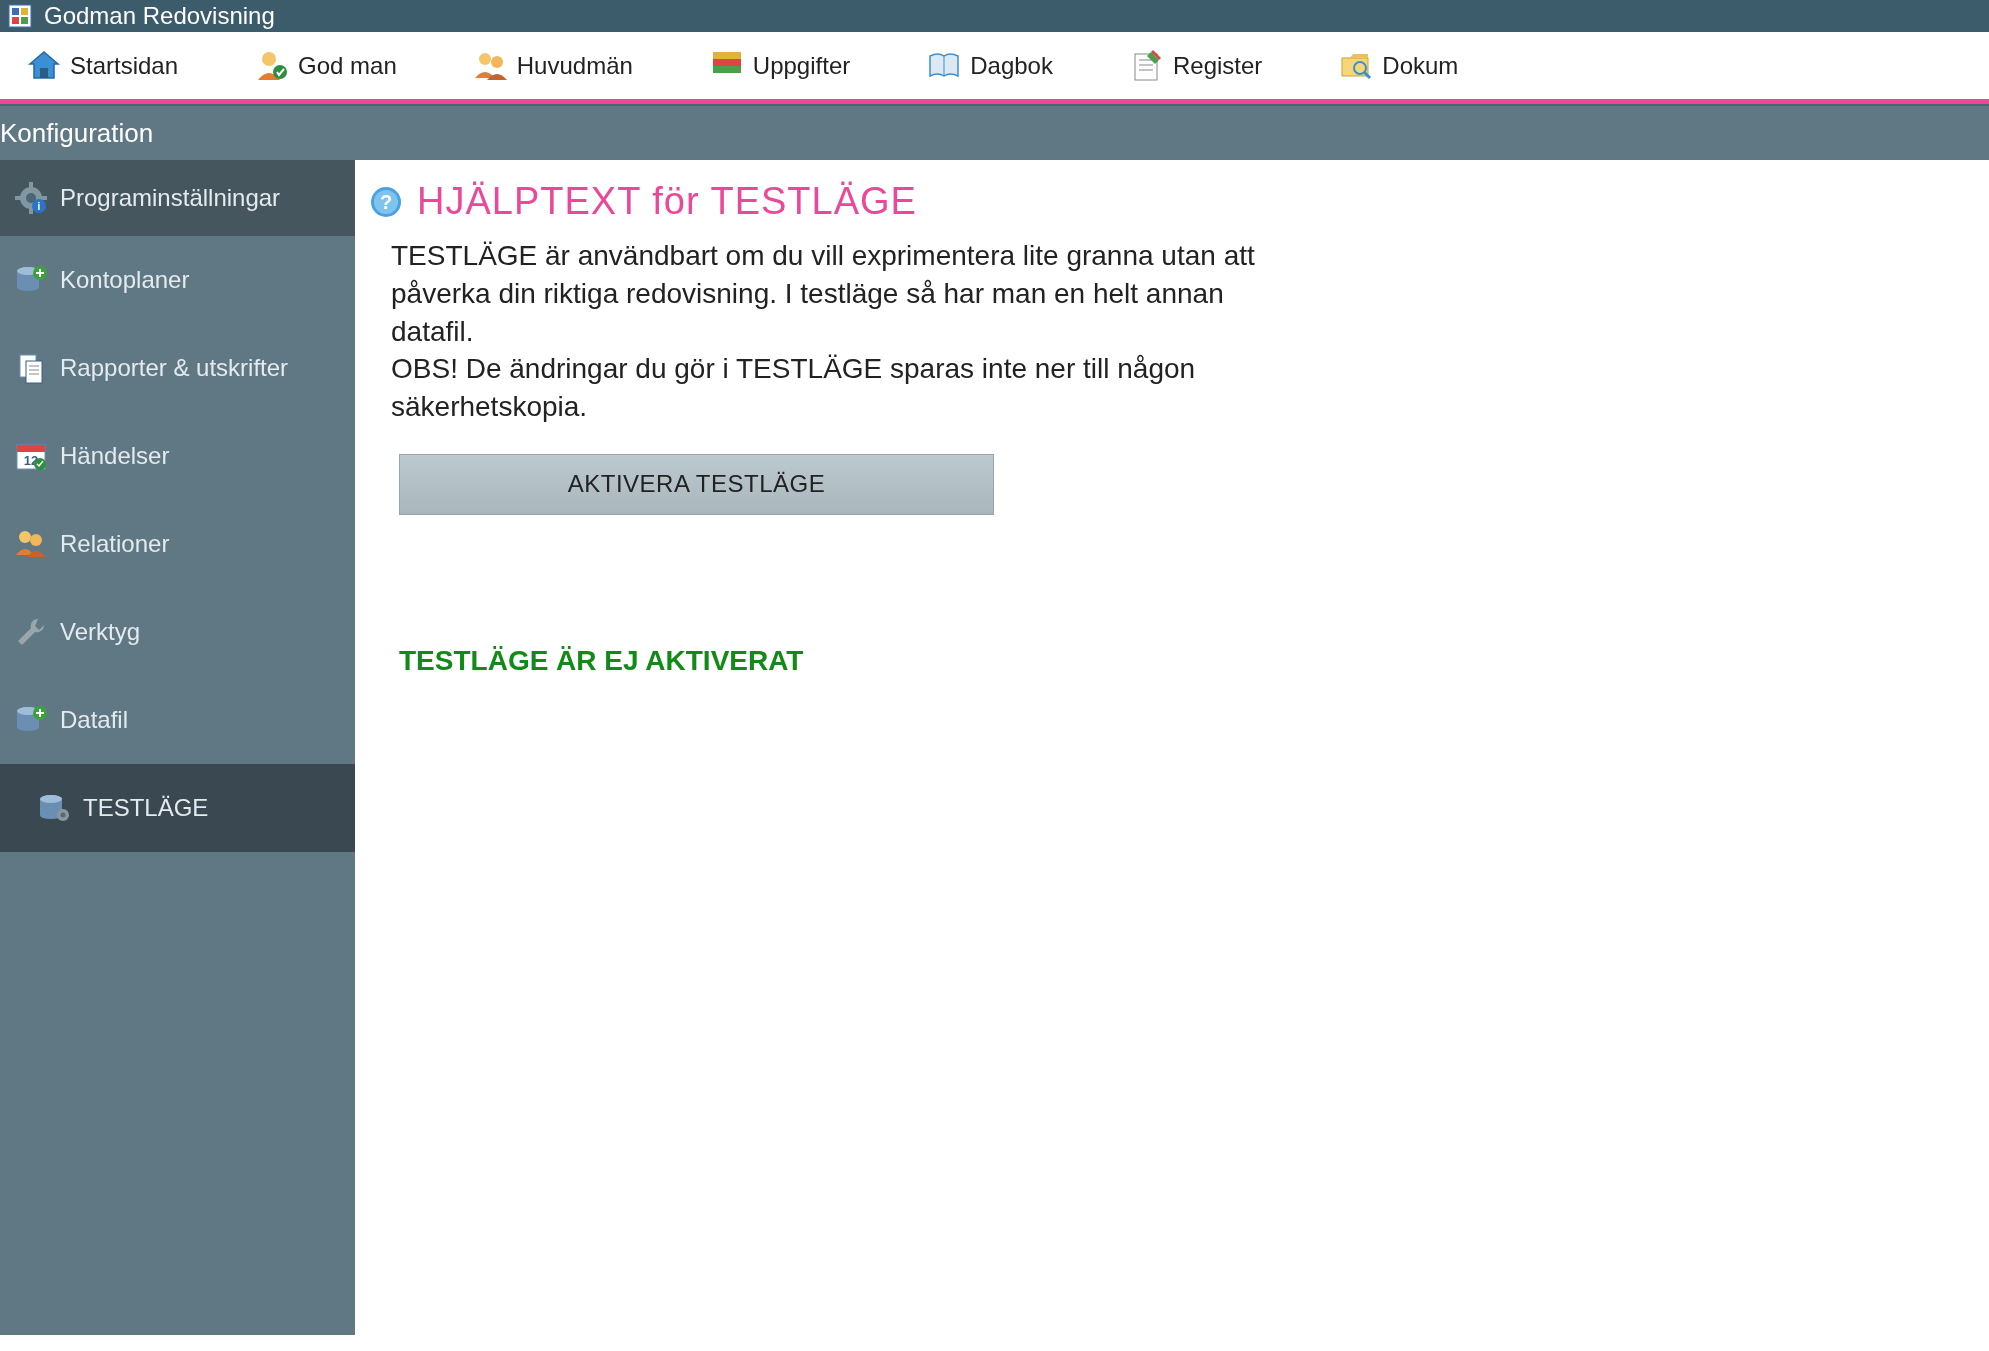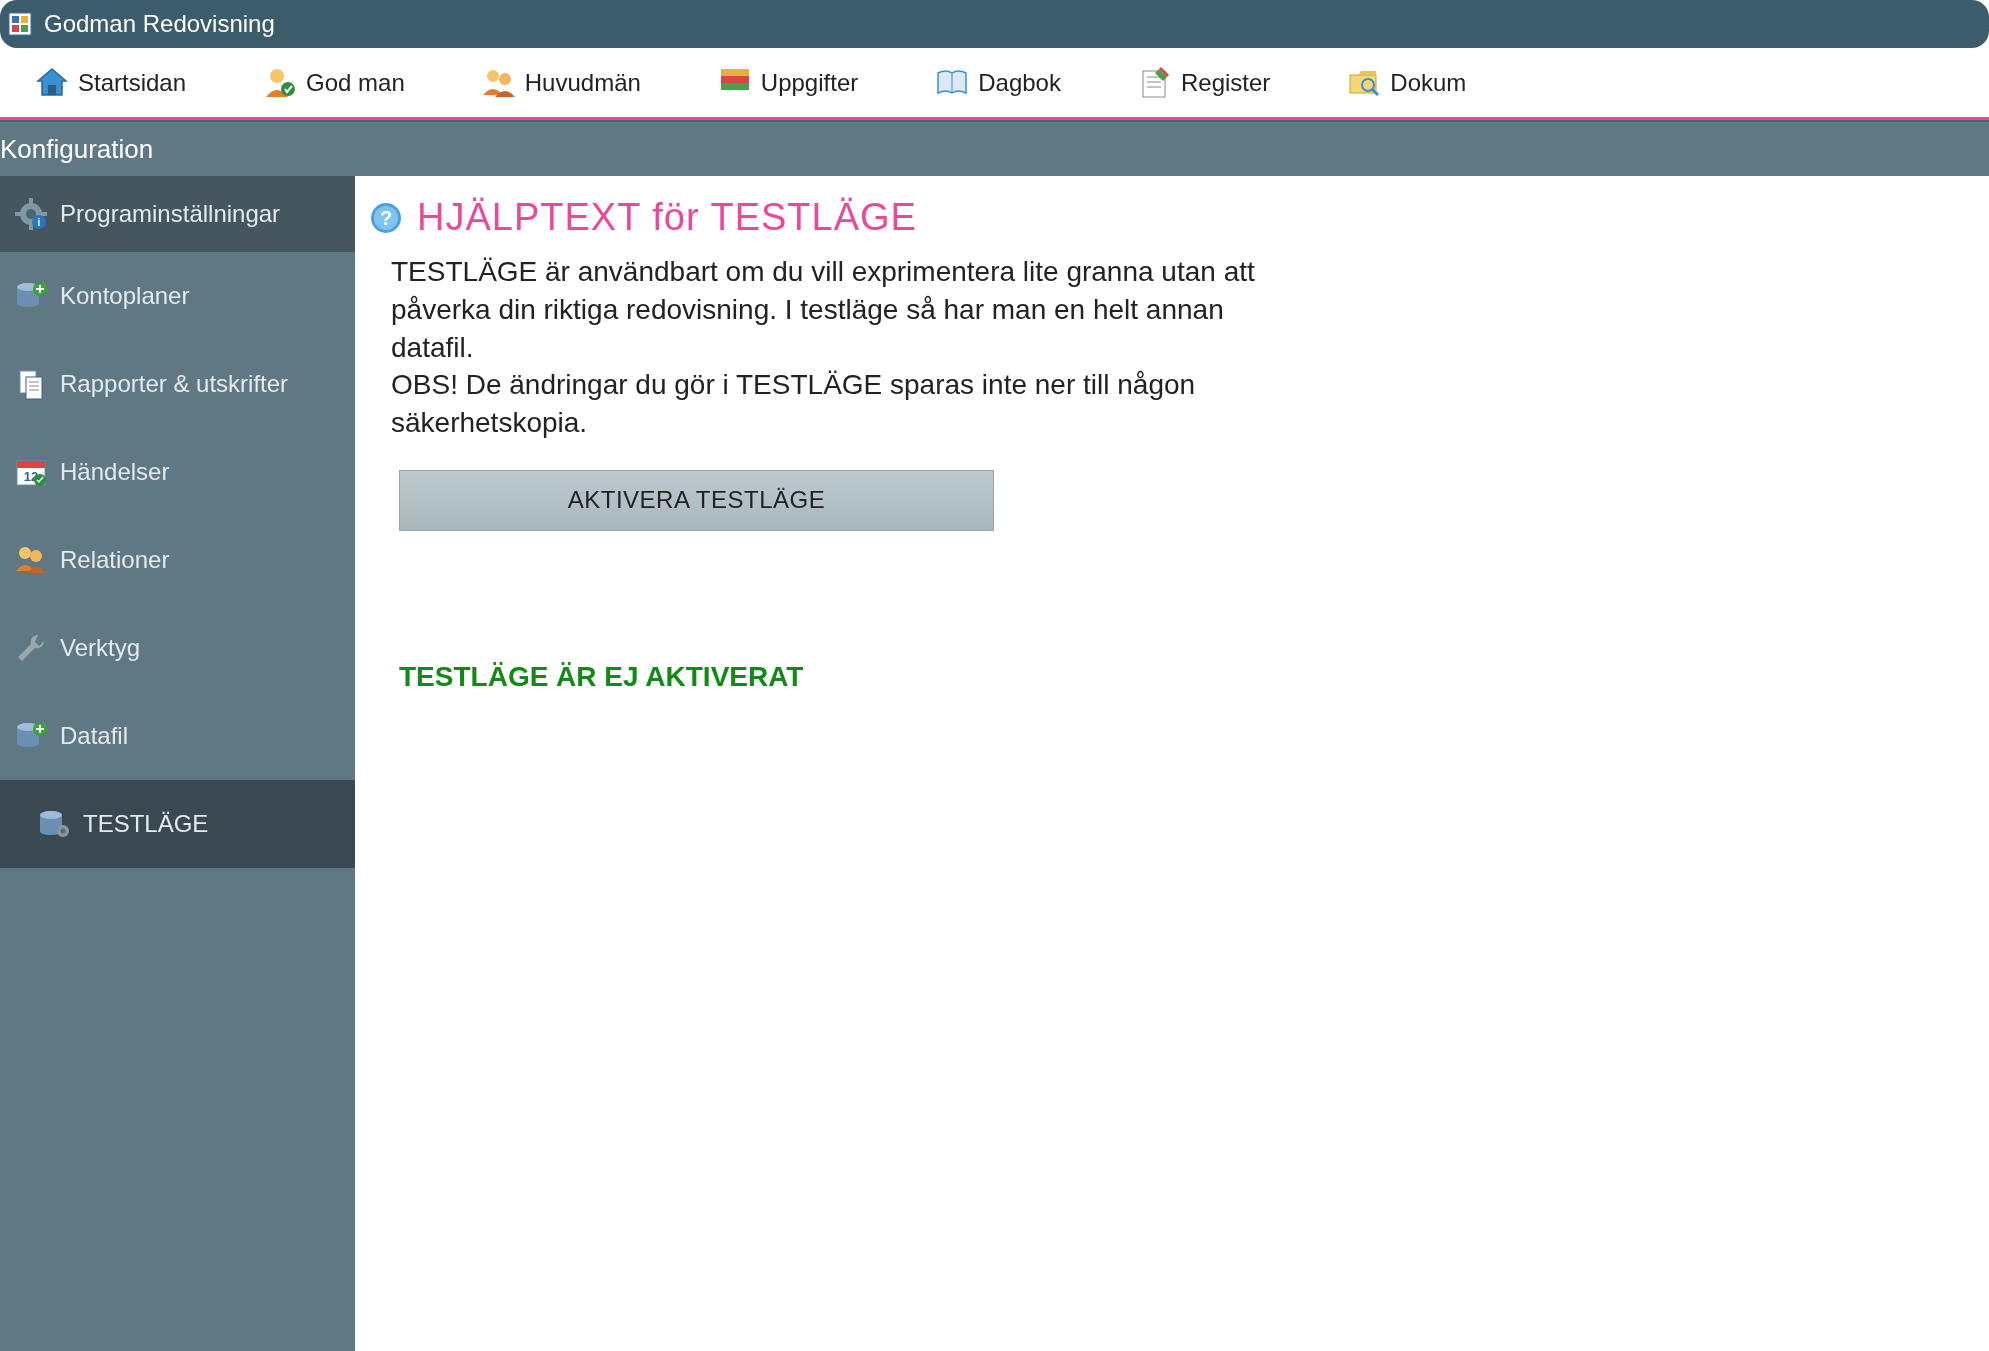--- a/index.html
+++ b/index.html
@@ -8,42 +8,41 @@
       box-sizing: border-box;
     }
     body {
       font-family: Arial, sans-serif;
       background: #fff;
       overflow: hidden;
     }
     
     .titlebar {
       background: #3c5c6c;
-      height: 48px;
+      height: 32px;
       display: flex;
       align-items: center;
       padding-left: 8px;
       color: #fff;
       font-size: 24px;
-      border-radius: 17px;
     }
     .titlebar .app-icon {
       width: 24px;
       height: 24px;
       margin-right: 12px;
       flex-shrink: 0;
     }
     
     .toolbar {
       background: #fff;
       height: 72px;
       display: flex;
       align-items: center;
-      border-bottom: 3px solid #ec4899;
-      padding-left: 16px;
+      border-bottom: 5px solid #ec4899;
+      padding-left: 8px;
       overflow: hidden;
     }
     .toolbar-item {
       display: flex;
       align-items: center;
       gap: 8px;
       padding: 10px 18px;
       font-size: 24px;
       color: #222;
       cursor: pointer;

